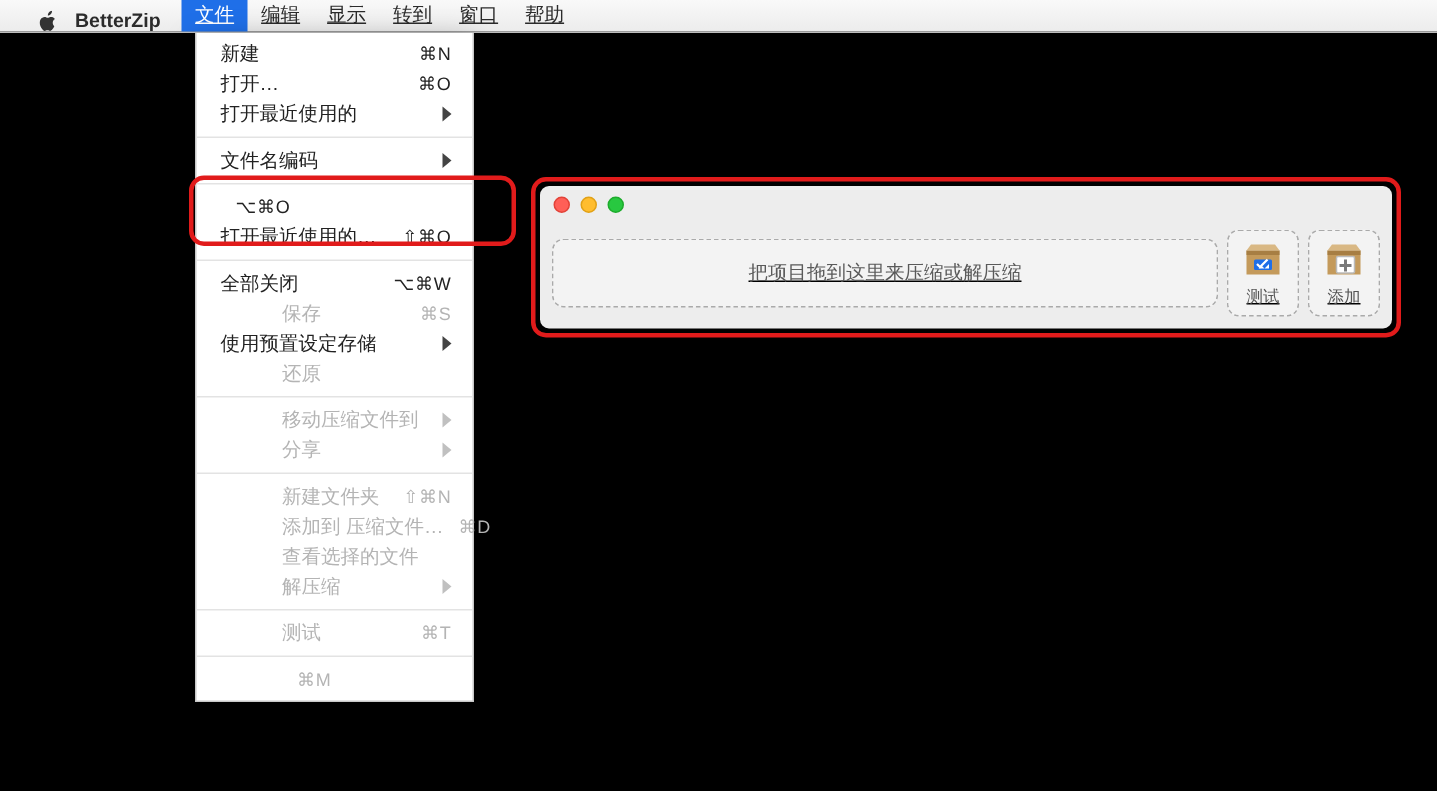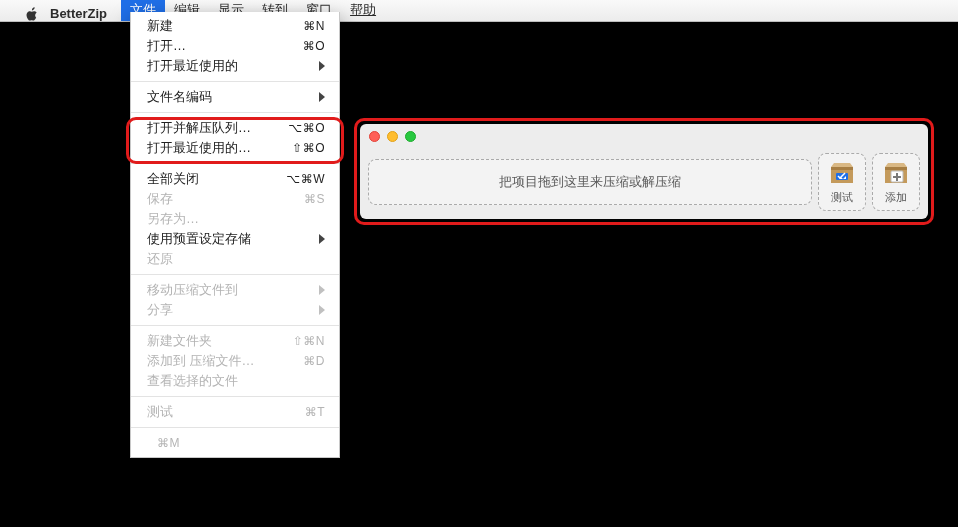--- a/index.html
+++ b/index.html
@@ -45,36 +45,36 @@
 }
 .menu-item.active {
   background: #1f6fe8;
   color: #fff;
 }
 
 
 .dropdown {
   position: absolute;
   left: 130px;
-  top: 12px;
-  width: 210px;
+  top: 22px;
+  width: 186px;
   background: #fff;
   border: 1px solid #c8c8c8;
   border-top: none;
   box-shadow: 0 6px 18px rgba(0,0,0,.35);
   padding: 4px 0;
 }
 .dd-row {
   display: flex;
   align-items: center;
   height: 20px;
   padding: 0 14px 0 16px;
   color: #222;
 }
-.dd-row.disabled { color: #b4b4b4; }
+.dd-row.disabled { color: #b4b4b4; margin-left: 41px; }
 .dd-label { flex: 1; white-space: nowrap; }
 .dd-short {
   font-size: 12px;
   letter-spacing: 0.5px;
   margin-left: 10px;
 }
 .dd-arrow {
   width: 0; height: 0;
   border-top: 5px solid transparent;
   border-bottom: 5px solid transparent;
@@ -135,20 +135,21 @@
 .tl.red { background: #ff5f57; border: 0.5px solid #e24238; }
 .tl.yellow { background: #ffbd2e; border: 0.5px solid #e1a116; }
 .tl.green { background: #28c840; border: 0.5px solid #1dac2c; }
 
 .win-body {
   display: flex;
   align-items: center;
   padding: 28px 8px 8px 8px;
   width: 100%;
   gap: 6px;
+  text-decoration: underline;
 }
 
 .dropzone {
   flex: 1;
   height: 46px;
   border: 1.5px dashed #aaa;
   border-radius: 8px;
   display: flex;
   align-items: center;
   justify-content: center;
@@ -212,39 +213,35 @@
       <span class="dd-label">打开最近使用的</span>
       <span class="dd-arrow"></span>
     </div>
     <div class="dd-sep"></div>
     <div class="dd-row">
       <span class="dd-label">文件名编码</span>
       <span class="dd-arrow"></span>
     </div>
     <div class="dd-sep"></div>
     <div class="dd-row">
-      <span class="dd-label">打开并解压队列…</span>
       <span class="dd-short">⌥⌘O</span>
     </div>
     <div class="dd-row">
       <span class="dd-label">打开最近使用的…</span>
       <span class="dd-short">⇧⌘O</span>
     </div>
     <div class="dd-sep"></div>
     <div class="dd-row">
       <span class="dd-label">全部关闭</span>
       <span class="dd-short">⌥⌘W</span>
     </div>
     <div class="dd-row disabled">
       <span class="dd-label">保存</span>
       <span class="dd-short">⌘S</span>
     </div>
-    <div class="dd-row disabled">
-      <span class="dd-label">另存为…</span>
-    </div>
     <div class="dd-row">
       <span class="dd-label">使用预置设定存储</span>
       <span class="dd-arrow"></span>
     </div>
     <div class="dd-row disabled">
       <span class="dd-label">还原</span>
     </div>
     <div class="dd-sep"></div>
     <div class="dd-row disabled">
       <span class="dd-label">移动压缩文件到</span>
@@ -258,20 +255,24 @@
     <div class="dd-row disabled">
       <span class="dd-label">新建文件夹</span>
       <span class="dd-short">⇧⌘N</span>
     </div>
     <div class="dd-row disabled">
       <span class="dd-label">添加到 压缩文件…</span>
       <span class="dd-short">⌘D</span>
     </div>
     <div class="dd-row disabled">
       <span class="dd-label">查看选择的文件</span>
+    </div>
+    <div class="dd-row disabled">
+      <span class="dd-label">解压缩</span>
+      <span class="dd-arrow"></span>
     </div>
     <div class="dd-sep"></div>
     <div class="dd-row disabled">
       <span class="dd-label">测试</span>
       <span class="dd-short">⌘T</span>
     </div>
     <div class="dd-sep"></div>
     <div class="dd-row disabled">
       <span class="dd-short">⌘M</span>
     </div>

